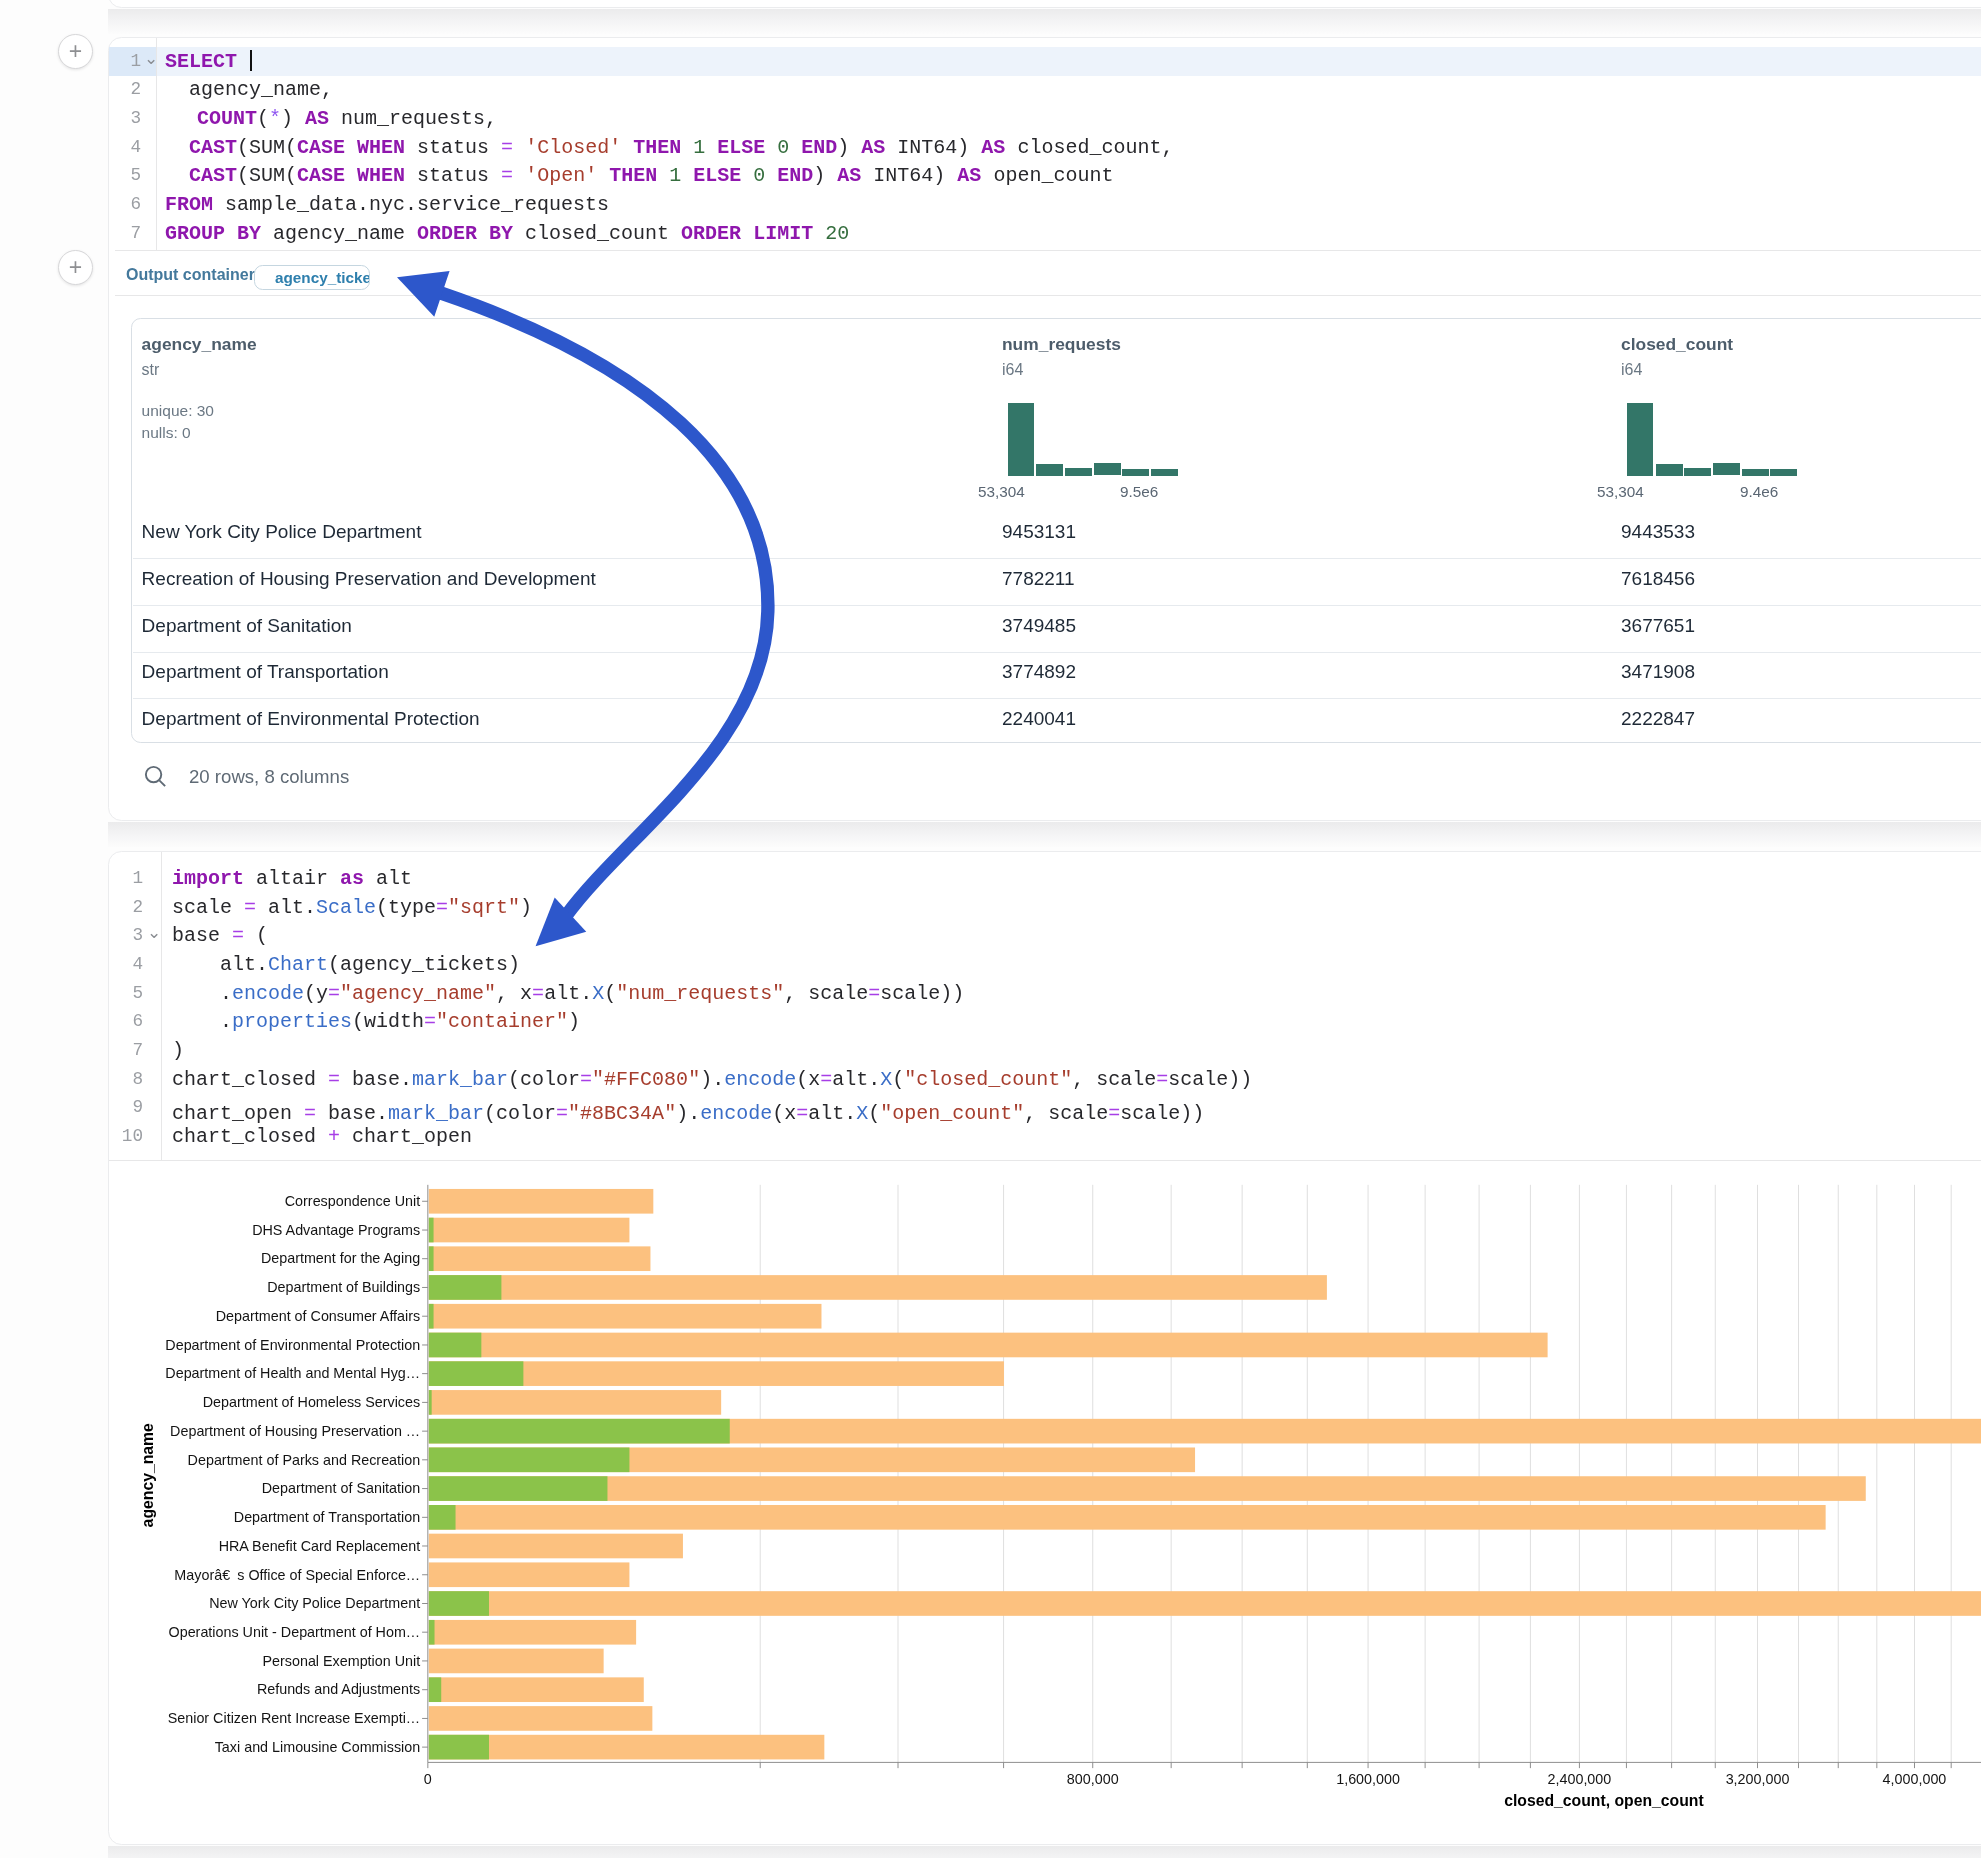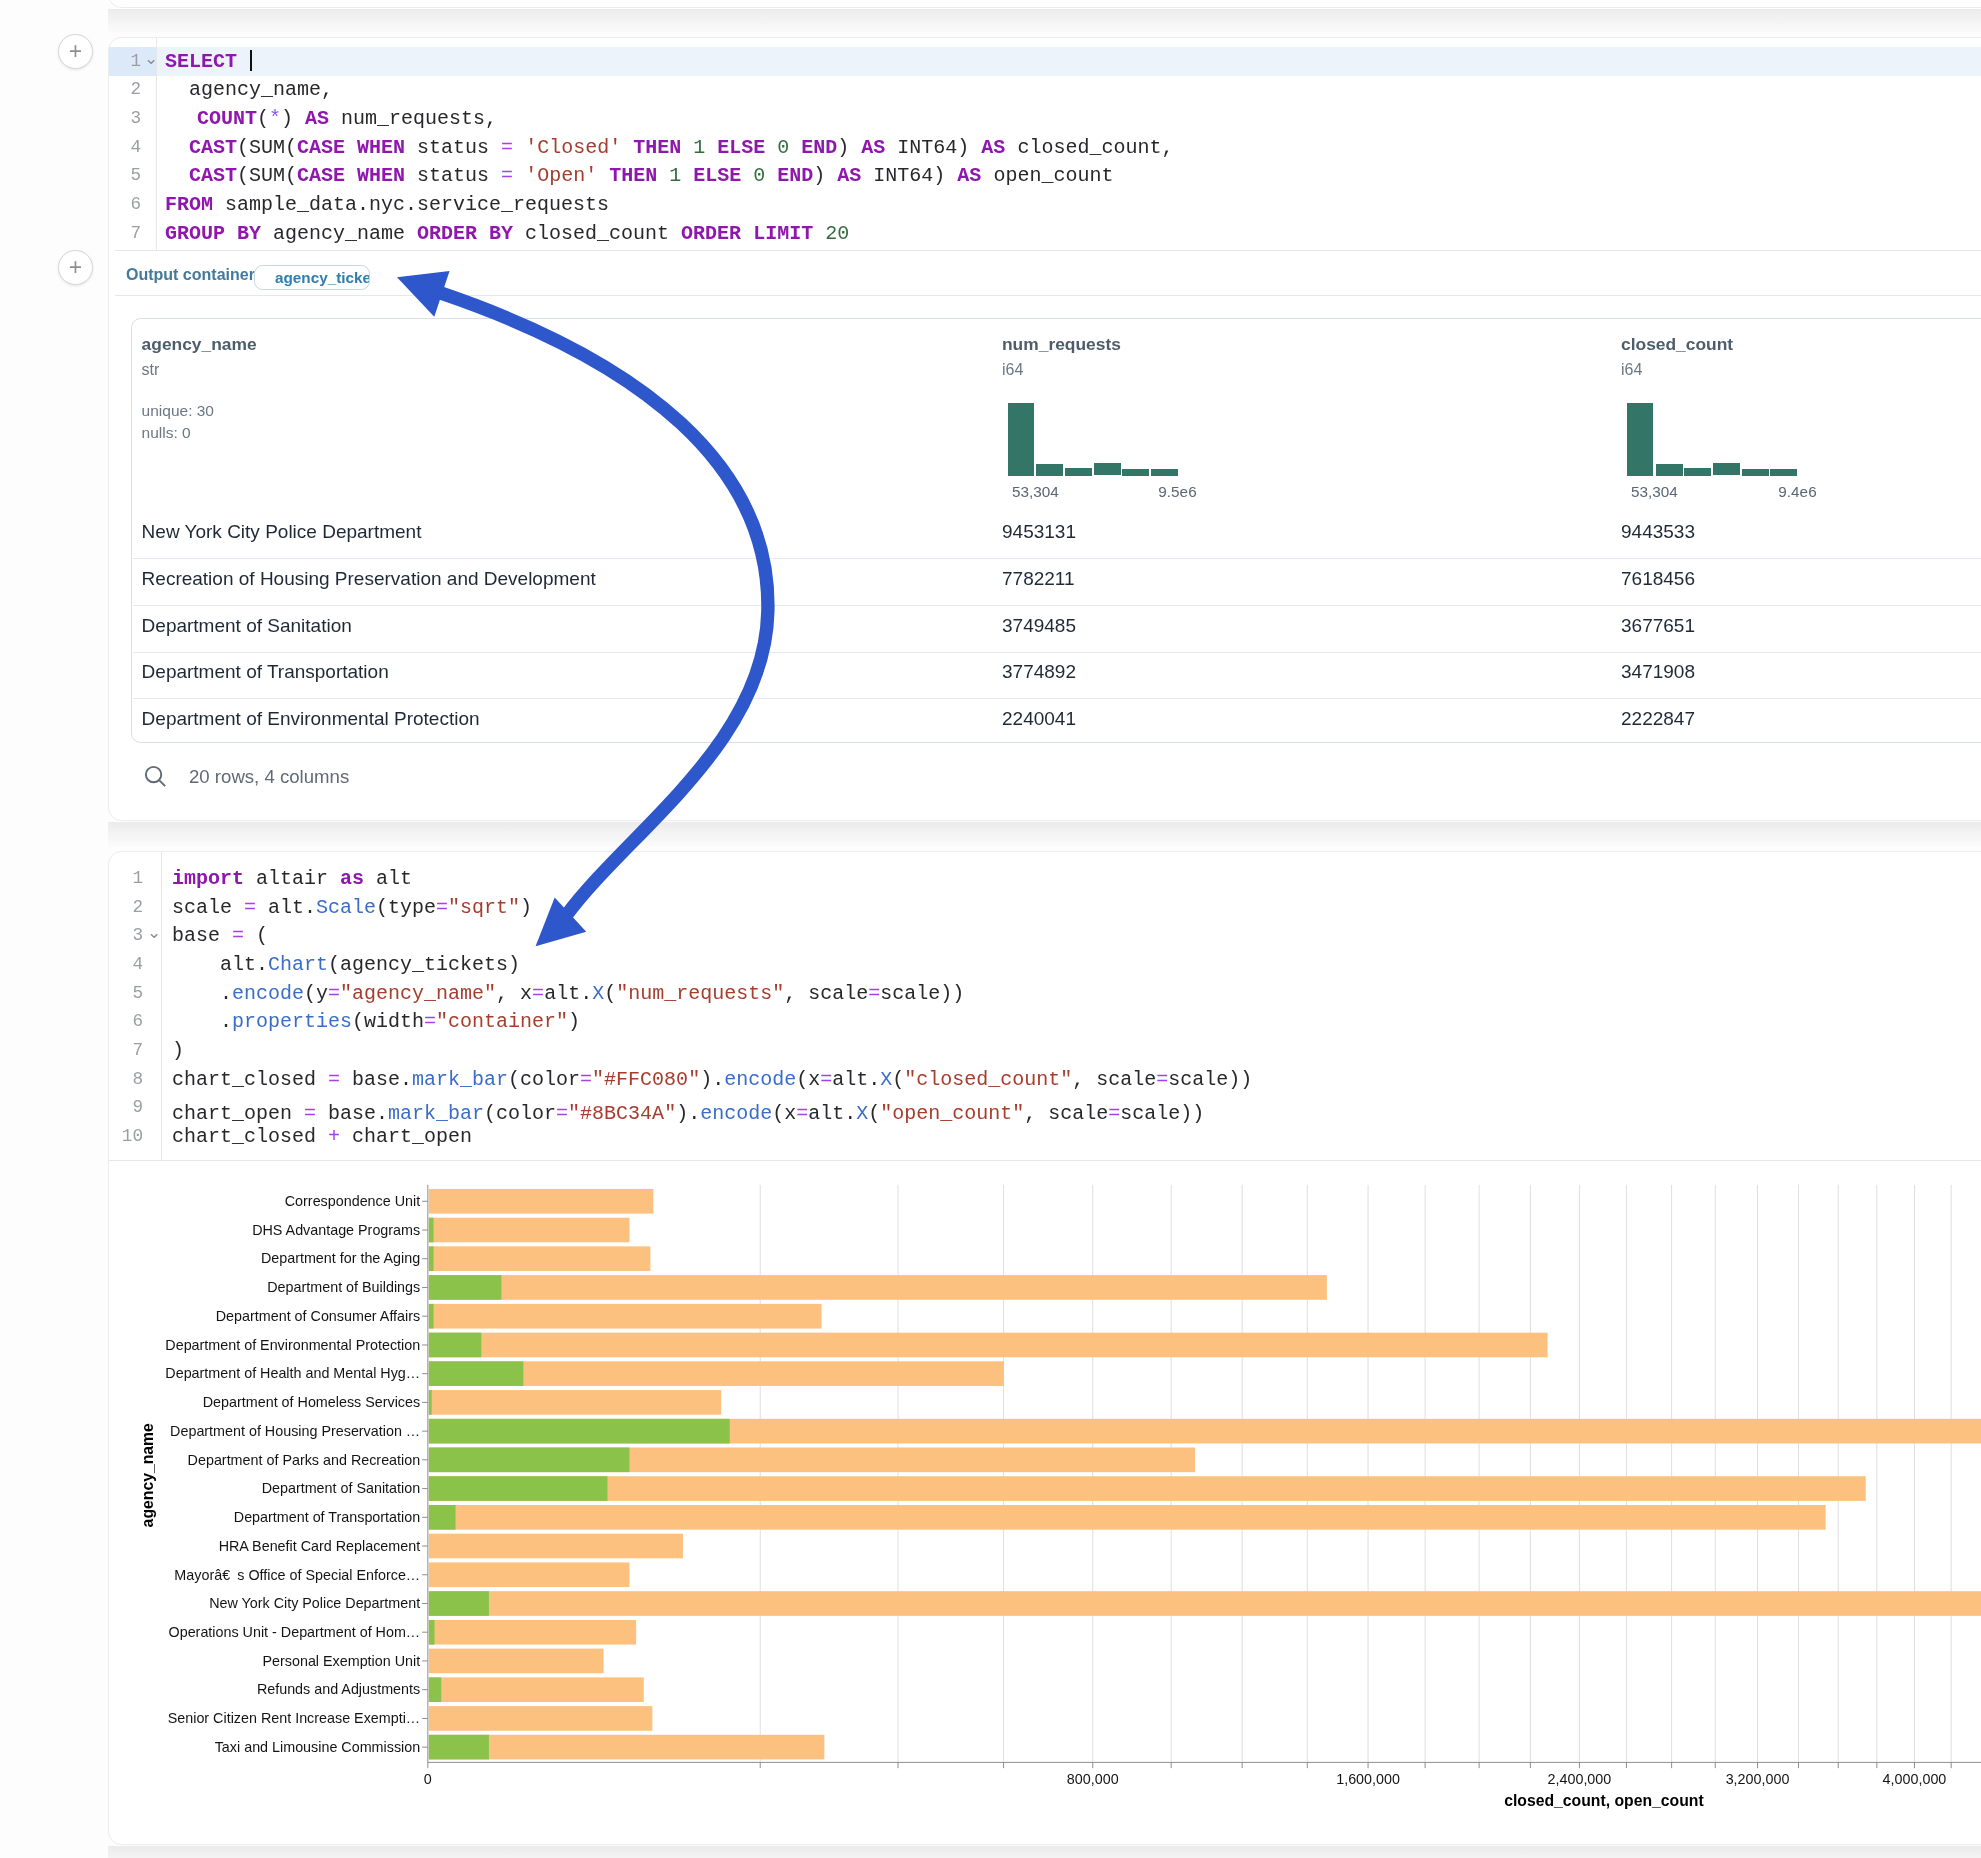--- a/index.html
+++ b/index.html
@@ -34,21 +34,21 @@
 .pill { position:absolute; border:1.4px solid #c5d6e0; border-radius:8.6px;
   color:#2e7fad; font-weight:bold; font-size:15.3px; overflow:hidden;
   padding-left:20px; line-height:23px; white-space:nowrap; background:#fff;}
 .tbox { position:absolute; border:1px solid #d9dfe5; border-radius:9.6px; background:#fff; }
 .th { position:absolute; font-weight:bold; font-size:17.4px; color:#4d5d6b; }
 .tsub { position:absolute; font-size:16px; color:#6b7884; }
 .tstat { position:absolute; font-size:15.5px; color:#6b7884; }
 .trow { position:absolute; font-size:19px; color:#1e2936; line-height:25px; }
 .tsep { position:absolute; left:1px; right:1px; height:1px; background:#e6eaee; }
 .hbar { position:absolute; background:#337668; }
-.hlab { position:absolute; font-size:15.3px; color:#5a6673; text-align:center; width:115px; }
+.hlab { position:absolute; font-size:15.3px; color:#5a6673; text-align:left; width:115px; }
 .rowsinfo { position:absolute; font-size:18.6px; color:#5f6a75; }
 .chart { position:absolute; left:0; }
 .xl, .yl { font-family:"Liberation Sans", sans-serif; font-size:15px; fill:#141414; }
 .xt, .yt { font-family:"Liberation Sans", sans-serif; font-size:16.5px; font-weight:bold; fill:#000; }
 </style></head>
 <body>
 <div id="page">
 <div class="prevcell"></div>
 <div class="shadowband" style="top:8.6px"></div>
 <div class="card" style="top:37px;height:784px">
@@ -117,21 +117,21 @@
 <div class="trow" style="left:870px;top:340px">3774892</div>
 <div class="trow" style="left:1489px;top:340px">3471908</div>
 <div class="trow" style="left:9.6px;top:387px">Department of Environmental Protection</div>
 <div class="trow" style="left:870px;top:387px">2240041</div>
 <div class="trow" style="left:1489px;top:387px">2222847</div>
 </div>
 <svg style="position:absolute;left:34px;top:726px" width="25" height="25" viewBox="0 0 26 26">
 <circle cx="11" cy="11" r="8" fill="none" stroke="#5f6a75" stroke-width="2"></circle>
 <line x1="17" y1="17" x2="23" y2="23" stroke="#5f6a75" stroke-width="2"></line>
       </svg>
-<div class="rowsinfo" style="left:80px;top:728px">20 rows, 4 columns</div>
+<div class="rowsinfo" style="left:80px;top:728px">20 rows, 8 columns</div>
 </div>
 <div class="shadowband" style="top:822px"></div>
 <div class="card" style="top:851px;height:994px">
 <div class="gutline" style="left:52px;top:0;height:308px"></div>
 <div class="gnum" style="top:12px;height:29px;line-height:29px;width:34px">1</div>
 <div class="cline" style="top:12px;left:63px;height:29px;line-height:29px"><span class="k">import</span>&nbsp;altair&nbsp;<span class="k">as</span>&nbsp;alt</div>
 <div class="gnum" style="top:41px;height:29px;line-height:29px;width:34px">2</div>
 <div class="cline" style="top:41px;left:63px;height:29px;line-height:29px">scale&nbsp;<span class="o">=</span>&nbsp;alt.<span class="f">Scale</span>(type<span class="o">=</span><span class="s">"sqrt"</span>)</div>
 <div class="gnum" style="top:69px;height:29px;line-height:29px;width:34px">3</div>
 <div class="cline" style="top:69px;left:63px;height:29px;line-height:29px">base&nbsp;<span class="o">=</span>&nbsp;(</div>

